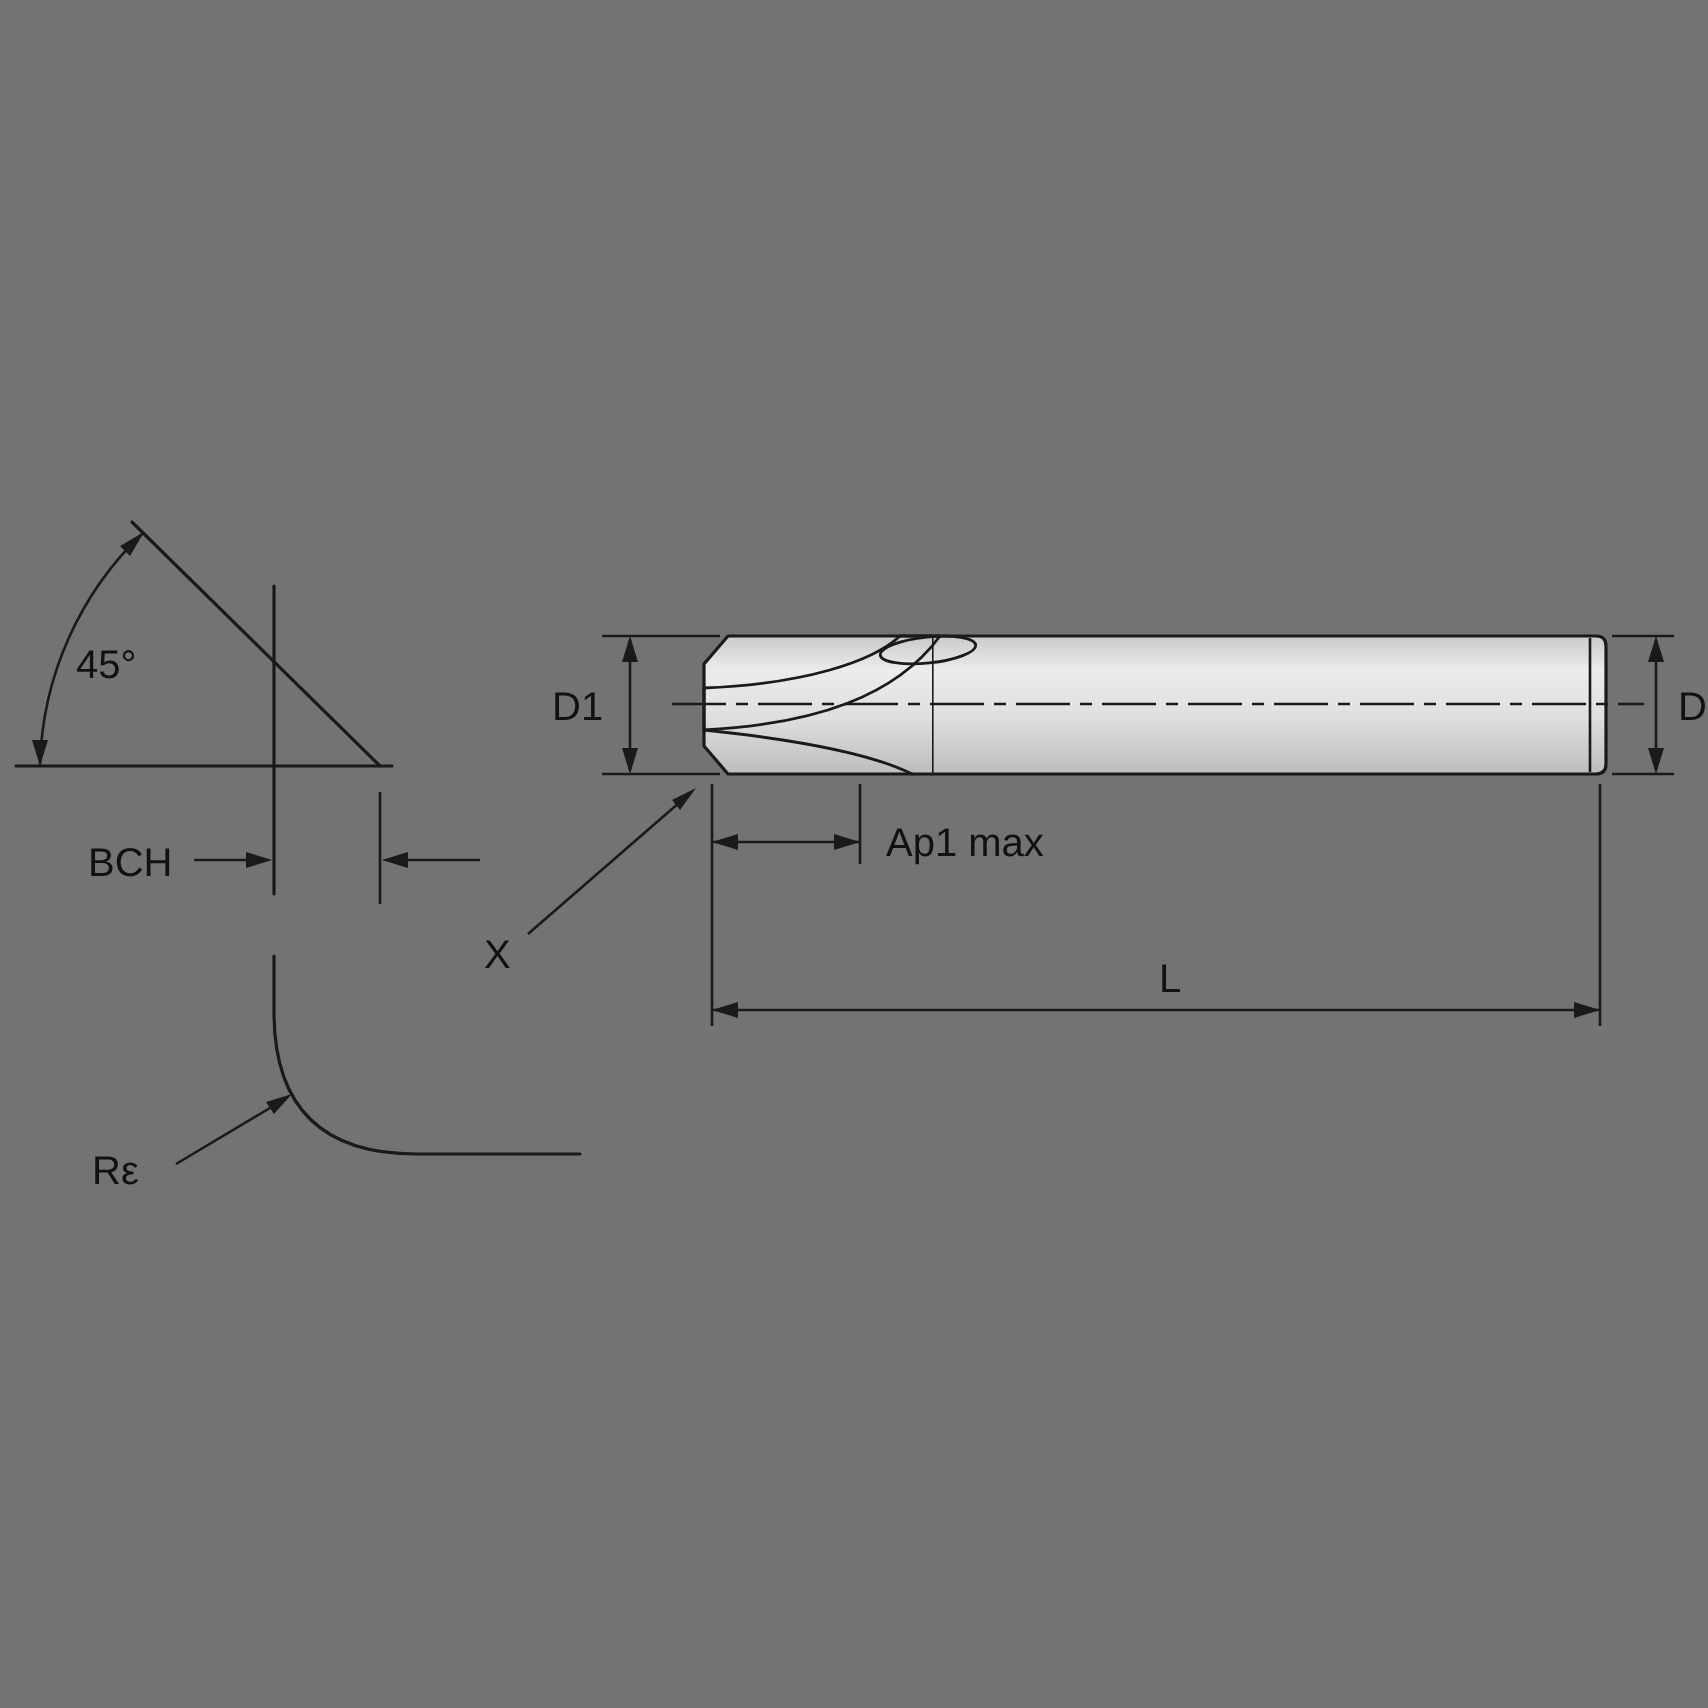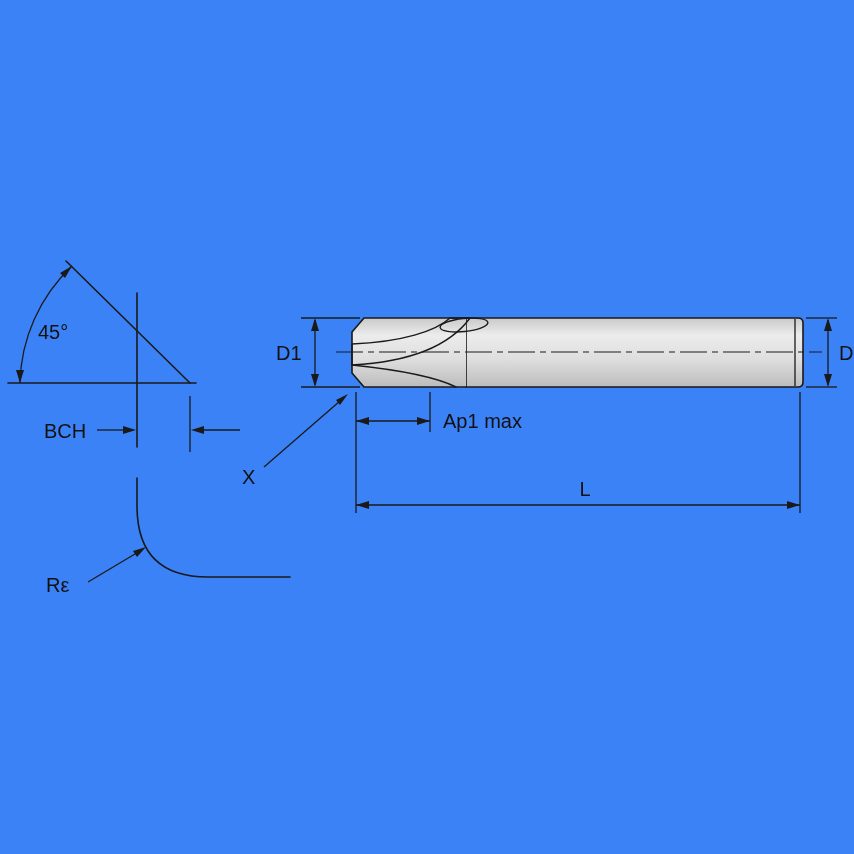--- a/index.html
+++ b/index.html
@@ -1,16 +1,16 @@
 <!DOCTYPE html>
 <html><head>
 <meta charset="utf-8">
 <style>
   html,body{margin:0;padding:0;background:#ffffff;}
-  .stage{width:854px;height:854px;background:#3b82f6;position:relative;overflow:hidden;
+  .stage{width:854px;height:854px;background:#737373;position:relative;overflow:hidden;
          font-family:"Liberation Sans",sans-serif;}
   svg{display:block;width:854px;height:854px;}
   .ln{stroke:#1a1a1a;stroke-width:1.6;fill:none;stroke-linecap:round;stroke-linejoin:round;}
   .md{stroke:#1a1a1a;stroke-width:1.4;fill:none;stroke-linecap:round;stroke-linejoin:round;}
   .dim{stroke:#1a1a1a;stroke-width:1.3;fill:none;stroke-linecap:butt;}
   .cl{stroke:#1a1a1a;stroke-width:1.2;fill:none;stroke-dasharray:27 5 6 5;}
   .ah{fill:#1a1a1a;stroke:none;}
   .lbl{font-family:"Liberation Sans",sans-serif;font-size:20px;fill:#111111;}
 </style>
 </head>

